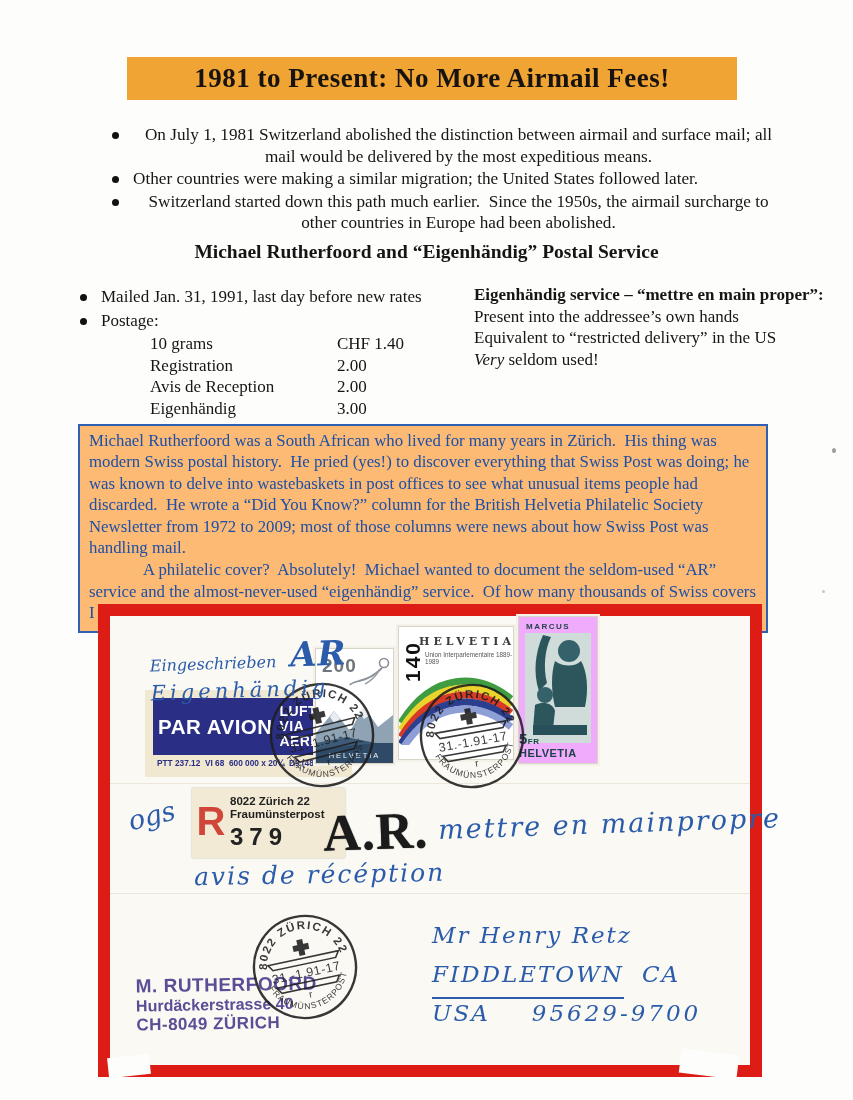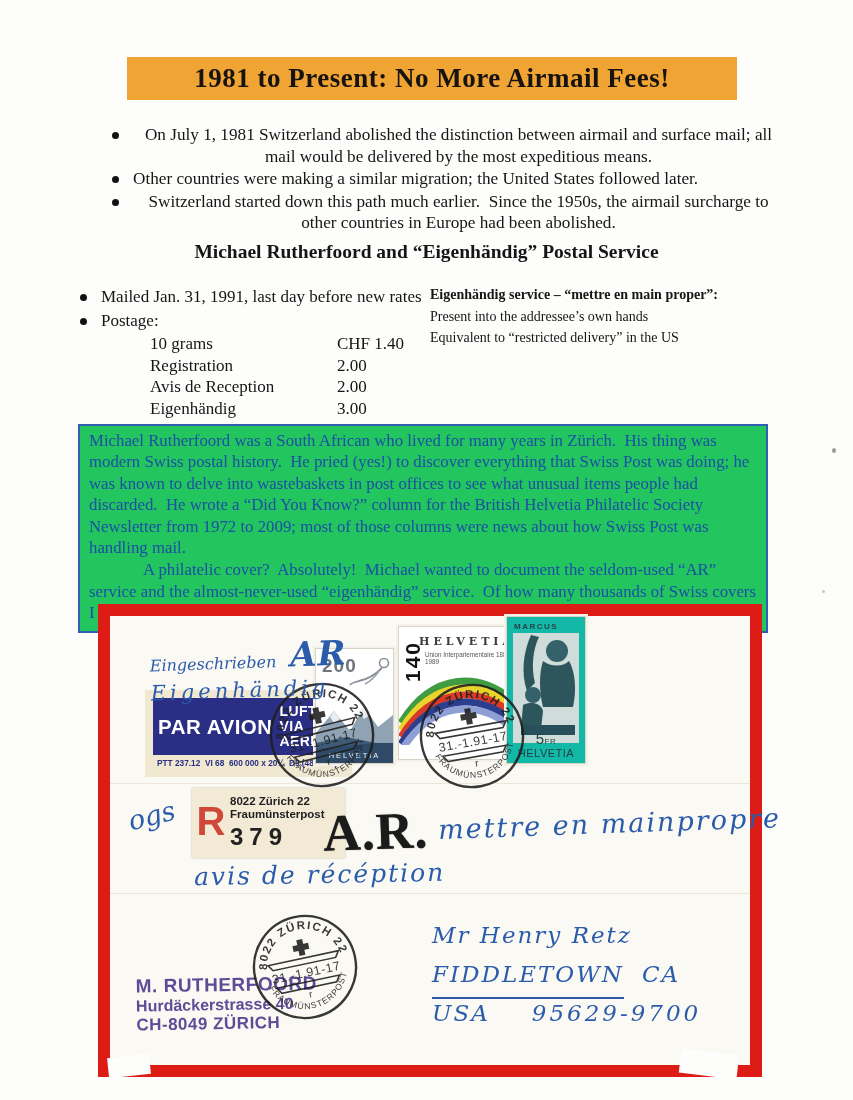--- a/index.html
+++ b/index.html
@@ -21,28 +21,28 @@
   .sec-head{position:absolute;left:0;top:241px;width:853px;margin:0;text-align:center;
             font-size:19.5px;font-weight:700;}
 
   
   .col-left{position:absolute;left:80px;top:286px;width:370px;}
   .col-left .b-text{font-size:17px;line-height:22.5px;}
   .postage-table{margin-left:70px;margin-top:1px;width:282px;}
   .pt-row{display:flex;font-size:17px;line-height:21.5px;}
   .pt-item{flex:1;}
   .pt-amt{flex:0 0 95px;text-align:left;}
-  .col-right{position:absolute;left:430px;top:284px;width:350px;font-size:14px;line-height:21.6px;}
+  .col-right{position:absolute;left:474px;top:284px;width:350px;font-size:17px;line-height:21.6px;}
   .sn-head{font-weight:700;white-space:pre-wrap;}
   .sn-line{white-space:pre-wrap;}
   .ital{font-style:italic;}
 
   
   .bio-box{position:absolute;left:78px;top:424px;width:690px;box-sizing:border-box;
-           border:2.5px solid #3060B2;background:#22c55e;padding:4px 9px 7px 9px;
+           border:2.5px solid #3060B2;background:#fdba74;padding:4px 9px 7px 9px;
            color:#1C4FA6;font-size:16.8px;line-height:21.4px;}
   .bio-box p{margin:0;white-space:pre-wrap;}
   .bio-box .p2{text-indent:54px;margin-top:1px;}
 
   
   .cover{position:absolute;left:98px;top:604px;width:664px;height:473px;background:#DD1D15;
          padding:12px;box-sizing:border-box;}
   .env{position:relative;width:640px;height:449px;background:#FBF9F3;}
   .crease{position:absolute;left:0;width:100%;height:1px;background:#ece7da;}
   .wedge{position:absolute;background:#fdfdfb;}
@@ -78,26 +78,26 @@
   .lake-country{position:absolute;left:0;bottom:3px;width:100%;text-align:center;color:#eef2f5;
                 font-family:"Liberation Sans",sans-serif;font-size:7.5px;letter-spacing:2px;z-index:2;}
   .stamp-rainbow{left:288px;top:10px;width:114px;height:132px;}
   .rb-country{position:absolute;left:20px;top:8px;width:94px;font-family:"DejaVu Serif",serif;
               font-size:11px;font-weight:700;letter-spacing:4px;color:#3b3b3b;}
   .rb-sub{position:absolute;left:26px;top:24px;width:88px;font-family:"Liberation Sans",sans-serif;
           font-size:6.3px;color:#555;}
   .rb-value{position:absolute;left:2px;top:14px;font-family:"Liberation Sans",sans-serif;
             font-size:21px;font-weight:700;color:#111;writing-mode:vertical-rl;transform:rotate(180deg);letter-spacing:2px;}
   .rb-arc{position:absolute;left:0;bottom:14px;width:114px;height:80px;}
-  .stamp-marcus{left:396px;top:0px;width:78px;height:146px;background:#14b8a6;}
+  .stamp-marcus{left:408px;top:0px;width:78px;height:146px;background:#f0abfc;}
   .mc-title{position:absolute;left:7px;top:5px;font-family:"Liberation Sans",sans-serif;
             font-size:8px;font-weight:700;letter-spacing:1.5px;color:#24454A;}
   .mc-art{position:absolute;left:6px;top:16px;}
-  .mc-bottom{position:absolute;left:0;bottom:4px;width:100%;text-align:center;color:#1D4247;
-             font-family:"Liberation Sans",sans-serif;font-weight:400;font-size:11px;letter-spacing:.5px;}
+  .mc-bottom{position:absolute;left:0;bottom:4px;width:100%;text-align:left;color:#1D4247;
+             font-family:"Liberation Sans",sans-serif;font-weight:700;font-size:11px;letter-spacing:.5px;}
   .mc-5{font-size:15px;}
   .mc-fr{font-size:8px;}
 
   
   .reg-label{position:absolute;left:82px;top:172px;width:153px;height:70px;background:#F3EAD6;
              z-index:2;display:flex;box-shadow:0 0 2px rgba(0,0,0,.25);}
   .reg-r{flex:0 0 38px;color:#D04739;font-family:"Liberation Sans",sans-serif;font-weight:700;
          font-size:40px;line-height:66px;text-align:center;}
   .reg-texts{flex:1;padding-top:7px;font-family:"Liberation Sans",sans-serif;color:#222;}
   .reg-l1,.reg-l2{font-size:11.5px;font-weight:700;line-height:13px;}
@@ -186,20 +186,21 @@
         <span class="pt-item">Eigenhändig</span>
         <span class="pt-amt">3.00</span>
       </div>
     </div>
   </div>
 
   <div class="col-right">
     <div class="sn-head">Eigenhändig service – “mettre en main proper”:</div>
     <div class="sn-line">Present into the addressee’s own hands</div>
     <div class="sn-line">Equivalent to “restricted delivery” in the US</div>
+    <div class="sn-line"><span class="ital">Very</span><span> seldom used!</span></div>
   </div>
 
   <div class="bio-box">
     <p class="p1">Michael Rutherfoord was a South African who lived for many years in Zürich.  His thing was modern Swiss postal history.  He pried (yes!) to discover everything that Swiss Post was doing; he was known to delve into wastebaskets in post offices to see what unusual items people had discarded.  He wrote a “Did You Know?” column for the British Helvetia Philatelic Society Newsletter from 1972 to 2009; most of those columns were news about how Swiss Post was handling mail.</p>
     <p class="p2">A philatelic cover?  Absolutely!  Michael wanted to document the seldom-used “AR” service and the almost-never-used “eigenhändig” service.  Of how many thousands of Swiss covers I have seen, this is the only one to use the “eigenhändig” service.  Thank you, Michael!</p>
   </div>
 
   <div class="cover">
     <div class="env">
       <div class="crease" style="top:167px"></div>

